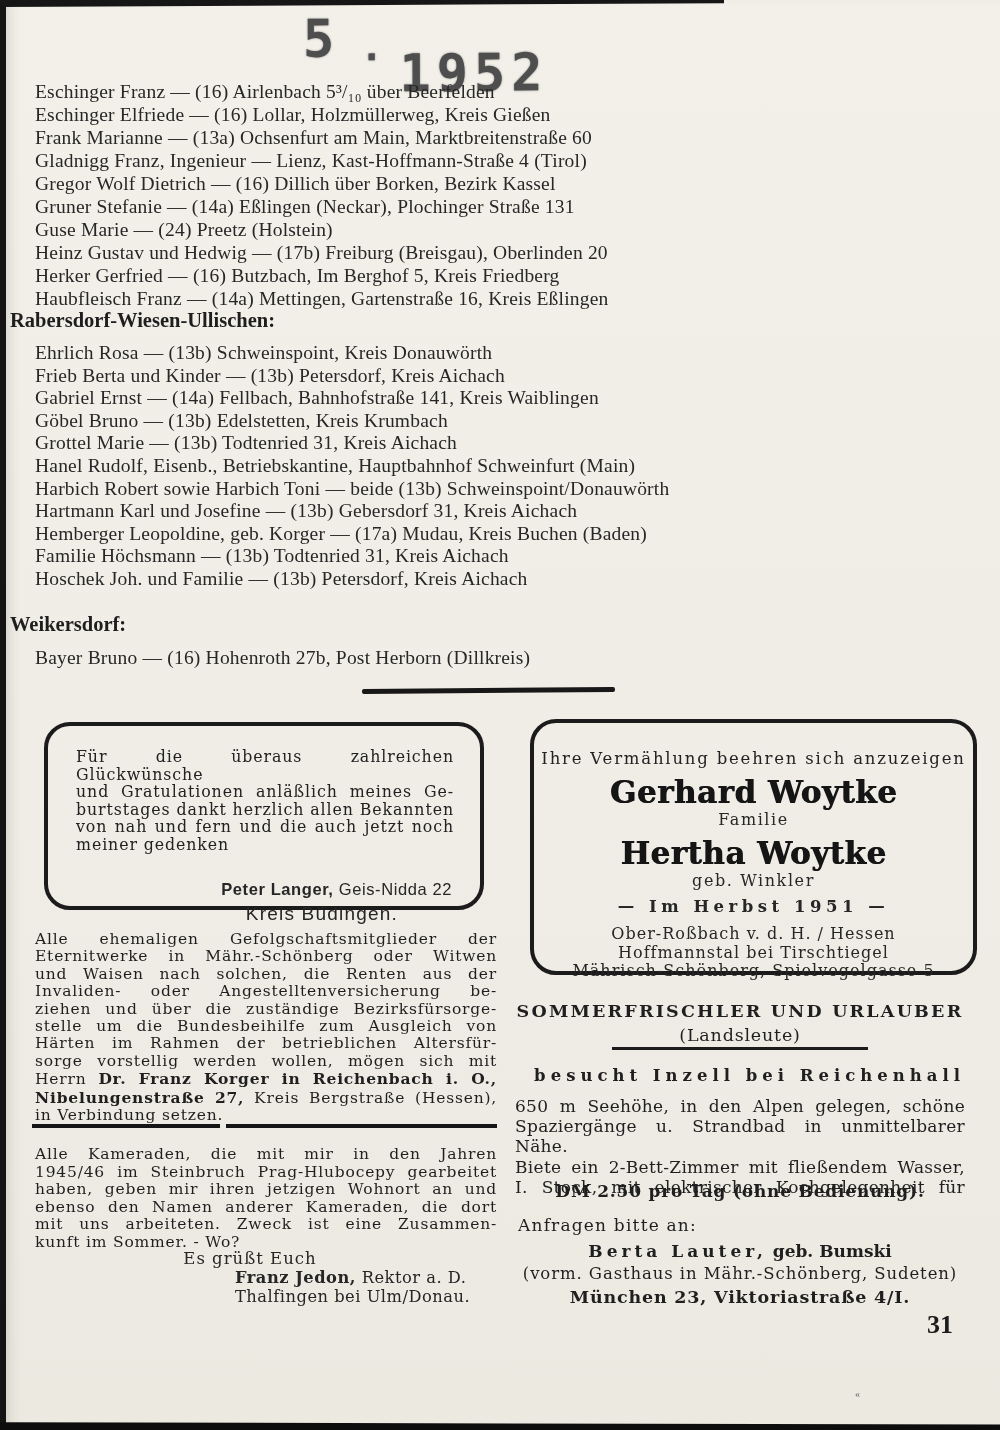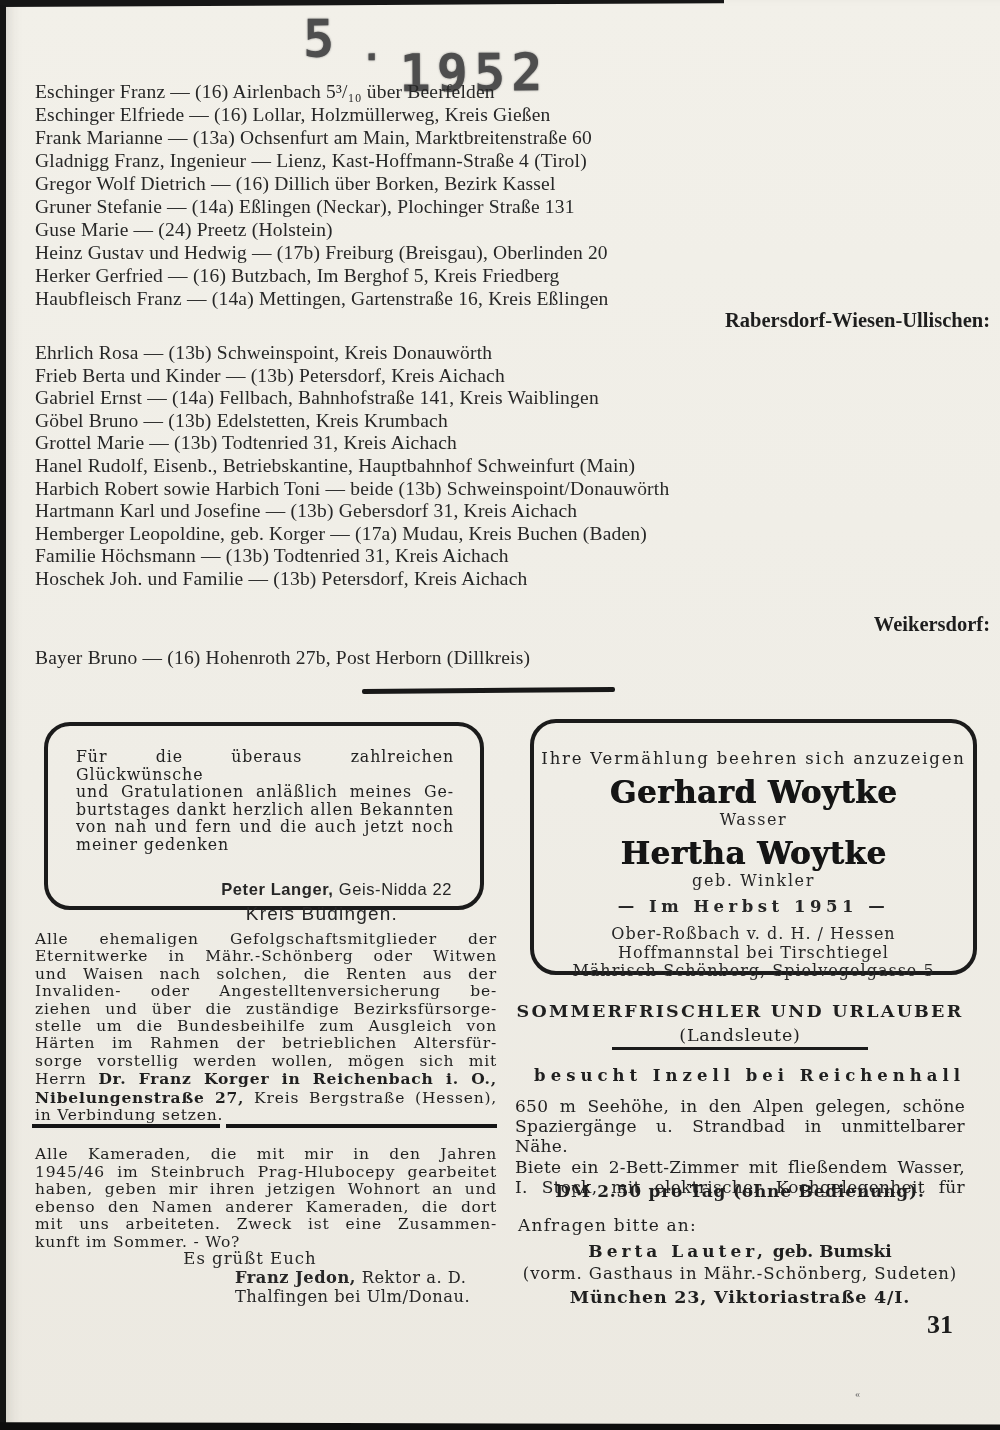--- a/index.html
+++ b/index.html
@@ -17,21 +17,21 @@
     font-family:"DejaVu Sans Mono",monospace;font-weight:bold;font-size:52px;line-height:1;
     color:#4e4e4e;text-shadow:0 0 2px rgba(82,82,82,.75);transform:rotate(-.3deg);}
   .stamp-no{margin-right:26px;}
   .stamp-dot{font-size:38px;margin-right:16px;transform:translateY(16px);}
   .stamp-year{letter-spacing:6px;margin-top:35px;}
   
   .dlist{left:35px;width:930px;font-size:19.5px;letter-spacing:.2px;color:#272727;}
   .list1{top:80px;line-height:23px;}
   .list2{top:342px;line-height:22.6px;}
   .list3{top:646px;line-height:23px;}
-  .heading{left:10px;width:980px;text-align:right;font-weight:bold;font-size:20.5px;color:#1e1e1e;margin:0;}
+  .heading{left:10px;width:980px;text-align:left;font-weight:bold;font-size:20.5px;color:#1e1e1e;margin:0;}
   .h1{top:309px;}
   .h2{top:613px;}
   .divider-short{left:362px;top:688px;width:253px;height:5px;background:#181818;transform:rotate(-.5deg);border-radius:2px;}
   
   .box{border:4px solid #1b1b1b;border-radius:26px;background:transparent;}
   .box-birthday{left:44px;top:722px;width:440px;height:188px;box-sizing:border-box;padding:22px 26px 0 28px;}
   .bline{font-family:"DejaVu Serif",serif;font-size:15.8px;line-height:17.6px;letter-spacing:.9px;color:#212121;}
   .bb-sig{margin-top:26px;text-align:right;padding-right:2px;font-family:Liberation Sans, sans-serif;font-size:16.5px;letter-spacing:.6px;}
   .bb-sig2{margin-top:4px;text-align:right;padding-right:56px;font-family:Liberation Sans, sans-serif;font-size:19px;letter-spacing:1.2px;}
   .box-wedding{left:530px;top:719px;width:447px;height:256px;box-sizing:border-box;padding-top:26px;text-align:center;}
@@ -134,21 +134,21 @@
       </div>
     <div class="bb-sig">
       <span class="b">Peter Langer,</span><span> Geis-Nidda 22</span>
     </div>
     <div class="bb-sig2">Kreis Büdingen.</div>
   </div>
 
   <div class="abs box box-wedding">
     <div class="wb-intro">Ihre Vermählung beehren sich anzuzeigen</div>
     <div class="wb-name">Gerhard Woytke</div>
-    <div class="wb-sub">Wasser</div>
+    <div class="wb-sub">Familie</div>
     <div class="wb-name">Hertha Woytke</div>
     <div class="wb-sub">geb. Winkler</div>
     <div class="wb-date">— Im Herbst 1951 —</div>
     <div class="wb-addr">
 
     <div class="wb-aline">Ober-Roßbach v. d. H. / Hessen</div>
         <div class="wb-aline">Hoffmannstal bei Tirschtiegel</div>
         <div class="wb-aline">Mährisch-Schönberg, Spielvogelgasse 5</div>
       </div>
   </div>

